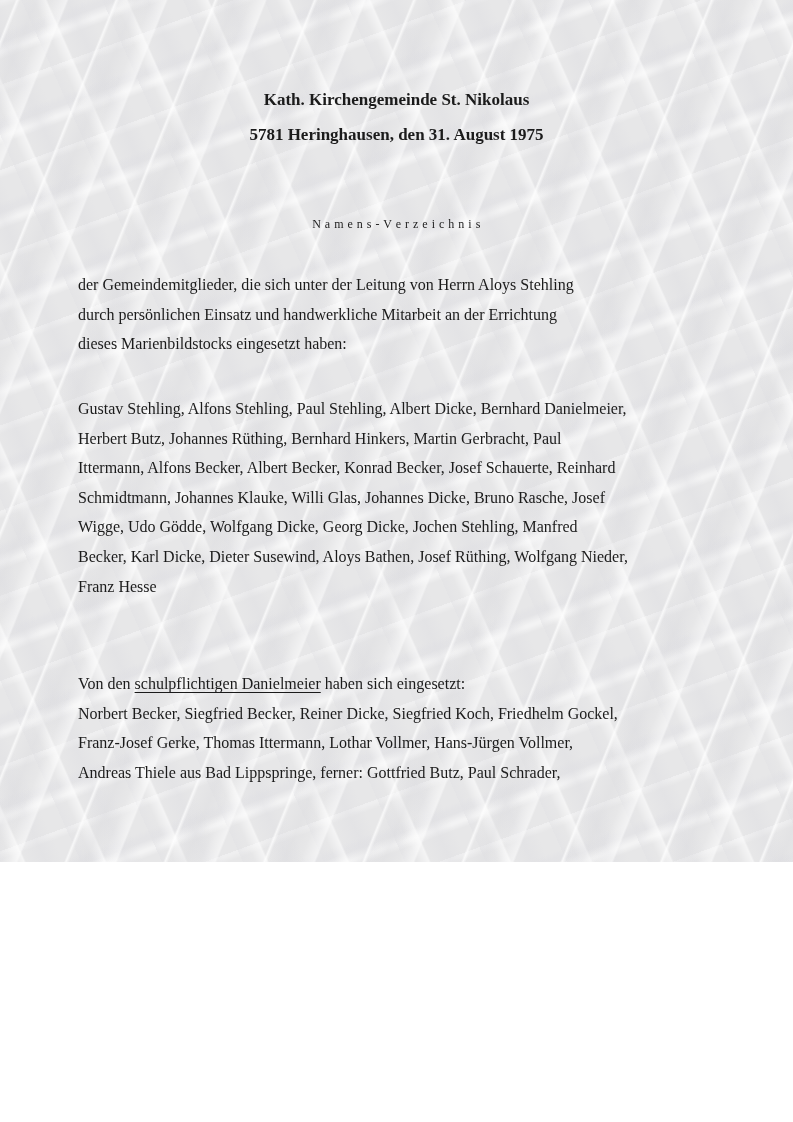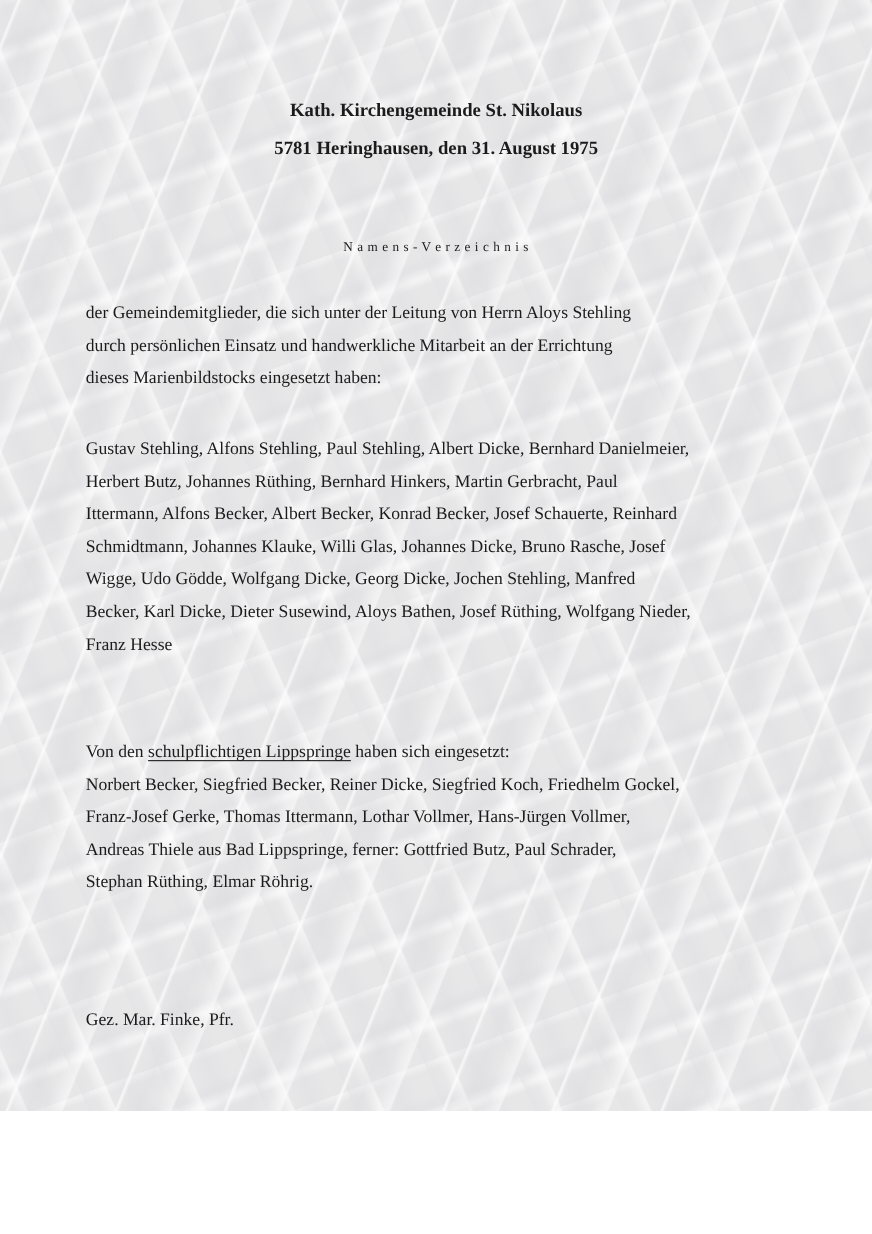--- a/index.html
+++ b/index.html
@@ -3,21 +3,21 @@
 <meta charset="utf-8">
 <style>
   html, body { margin: 0; padding: 0; }
   body {
     width: 793px; height: 1122px;
     font-family: "Liberation Serif", "DejaVu Serif", serif;
     color: #1b1b1b;
   }
   .page {
     position: relative;
-    width: 793px; height: 1010px;
+    width: 793px; height: 862px;
     overflow: hidden;
     background-color: #e7e7e8;
     
     background-image:
       repeating-linear-gradient(112deg,
         rgba(255,255,255,0) 0px, rgba(255,255,255,0) 14px,
         rgba(255,255,255,0.70) 16px, rgba(255,255,255,0) 19px,
         rgba(219,219,222,0.35) 34px, rgba(255,255,255,0) 48px,
         rgba(255,255,255,0.50) 62px, rgba(255,255,255,0) 64px,
         rgba(255,255,255,0) 92px),
@@ -70,23 +70,22 @@
     <div>Herbert Butz, Johannes Rüthing, Bernhard Hinkers, Martin Gerbracht, Paul</div>
     <div>Ittermann, Alfons Becker, Albert Becker, Konrad Becker, Josef Schauerte, Reinhard</div>
     <div>Schmidtmann, Johannes Klauke, Willi Glas, Johannes Dicke, Bruno Rasche, Josef</div>
     <div>Wigge, Udo Gödde, Wolfgang Dicke, Georg Dicke, Jochen Stehling, Manfred</div>
     <div>Becker, Karl Dicke, Dieter Susewind, Aloys Bathen, Josef Rüthing, Wolfgang Nieder,</div>
     <div>Franz Hesse</div>
   </div>
 
   <div class="block body-text servers">
     <div>
-      <span>Von den </span><span class="u">schulpflichtigen Lippspringe</span><span> haben sich eingesetzt:</span>
+      <span>Von den </span><span class="u">schulpflichtigen Danielmeier</span><span> haben sich eingesetzt:</span>
     </div>
     <div>Norbert Becker, Siegfried Becker, Reiner Dicke, Siegfried Koch, Friedhelm Gockel,</div>
     <div>Franz-Josef Gerke, Thomas Ittermann, Lothar Vollmer, Hans-Jürgen Vollmer,</div>
     <div>Andreas Thiele aus Bad Lippspringe, ferner: Gottfried Butz, Paul Schrader,</div>
-    <div>Stephan Rüthing, Elmar Röhrig.</div>
   </div>
 
   <div class="block body-text signature">Gez. Mar. Finke, Pfr.</div>
 
 </div>
 
 </body></html>

